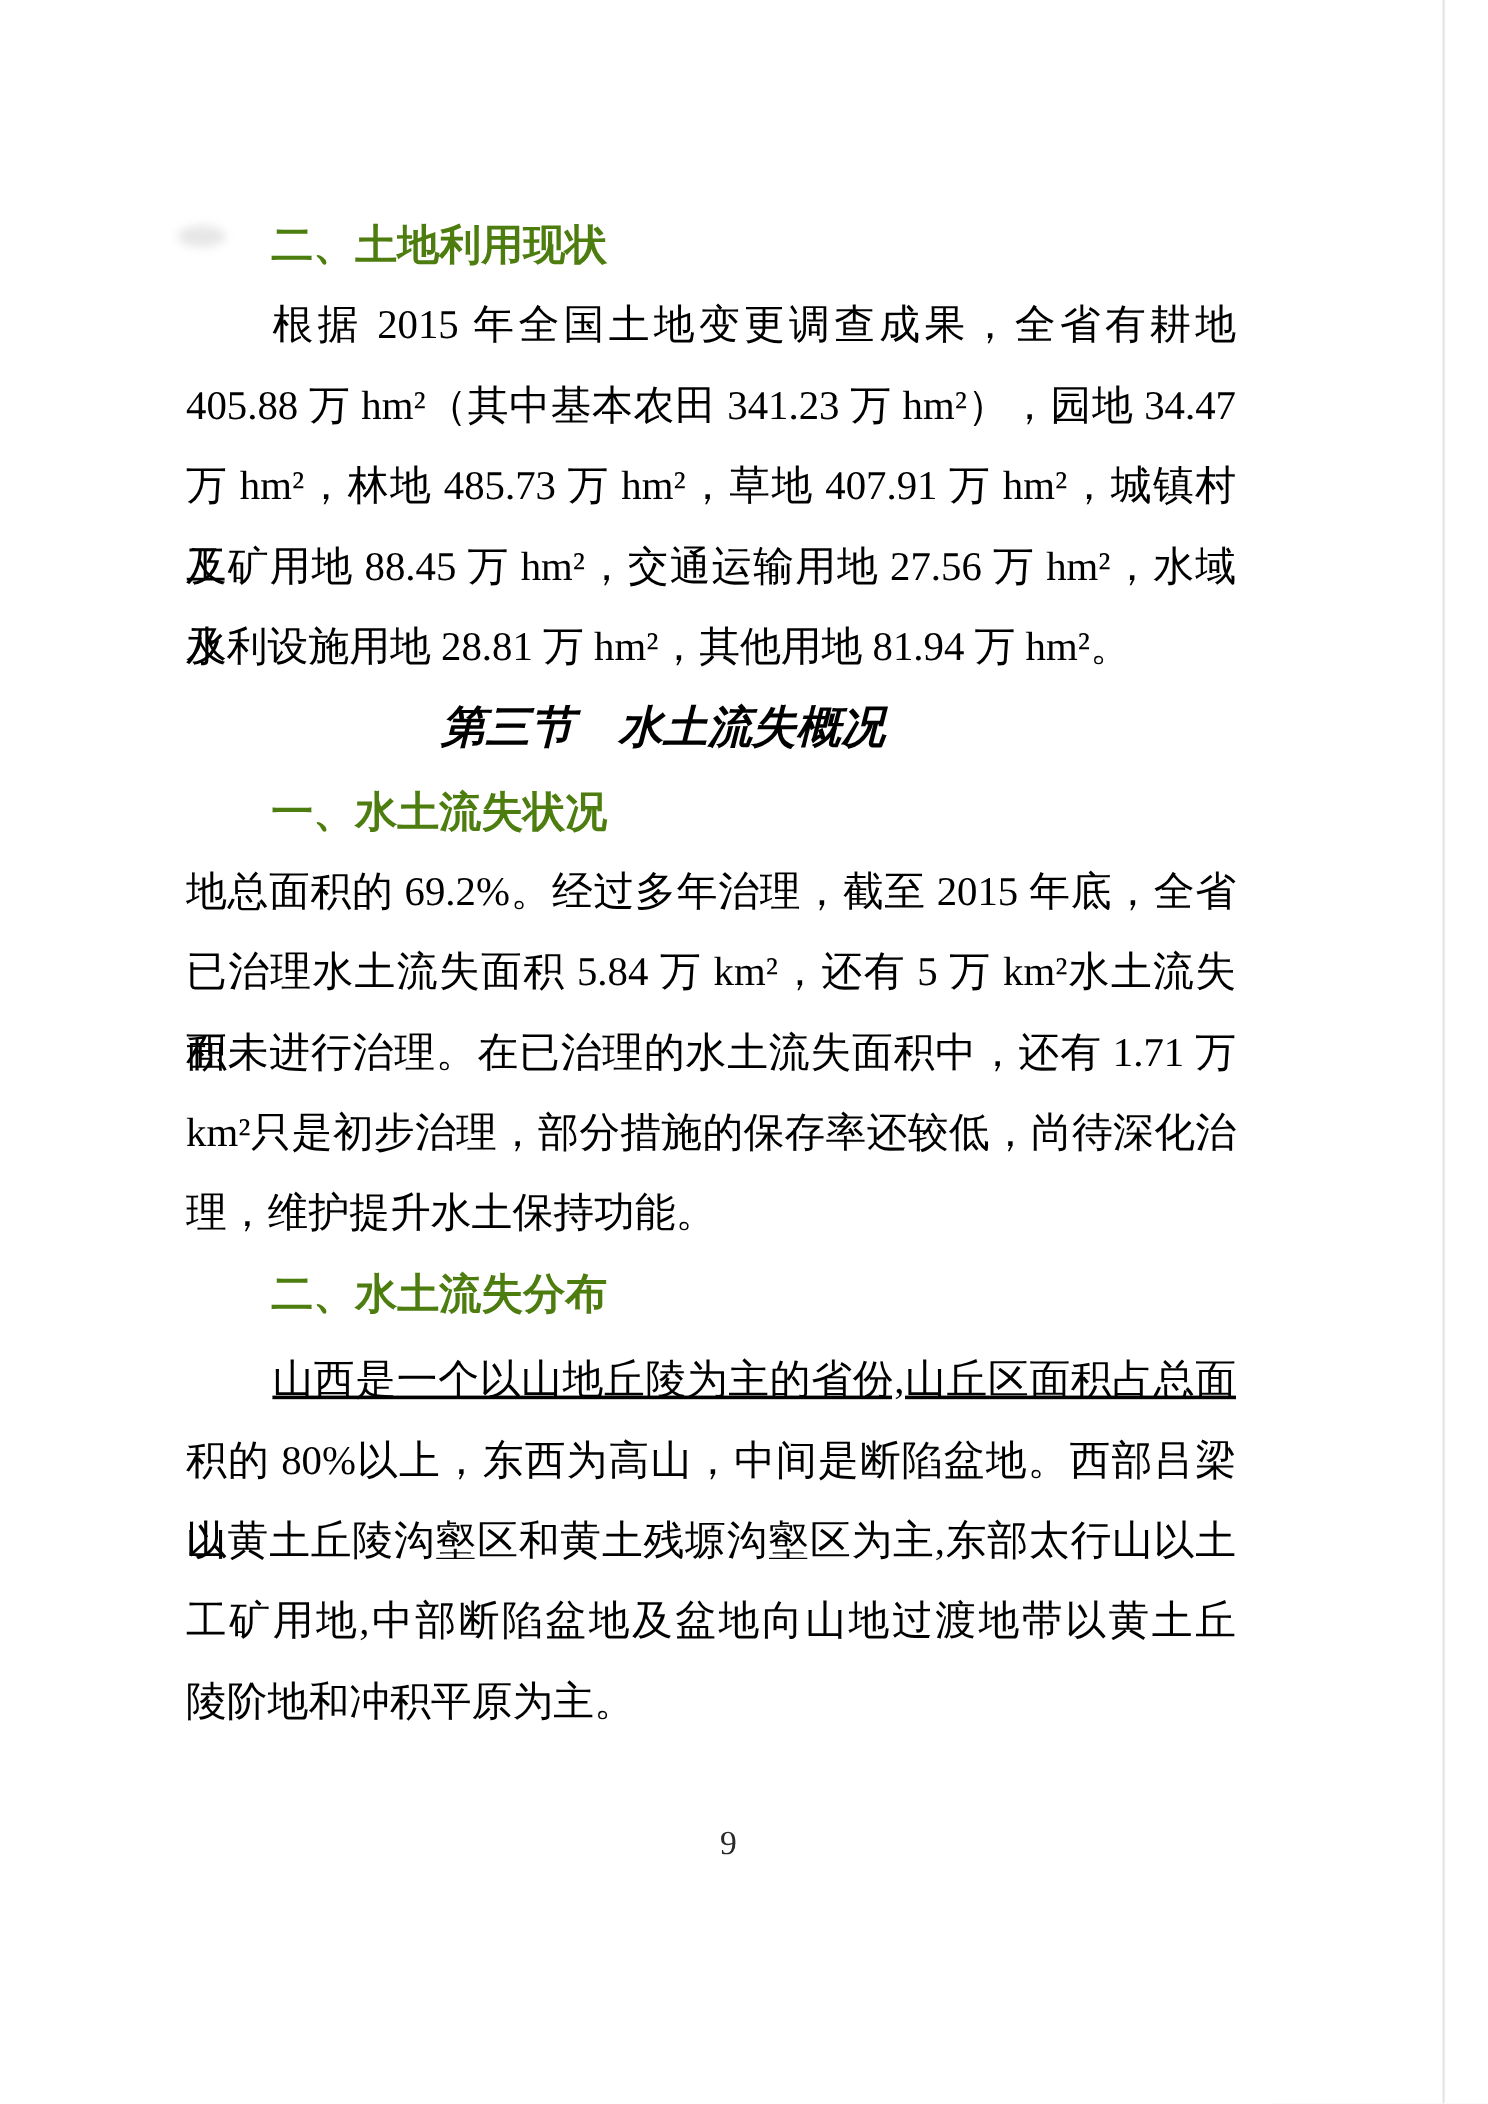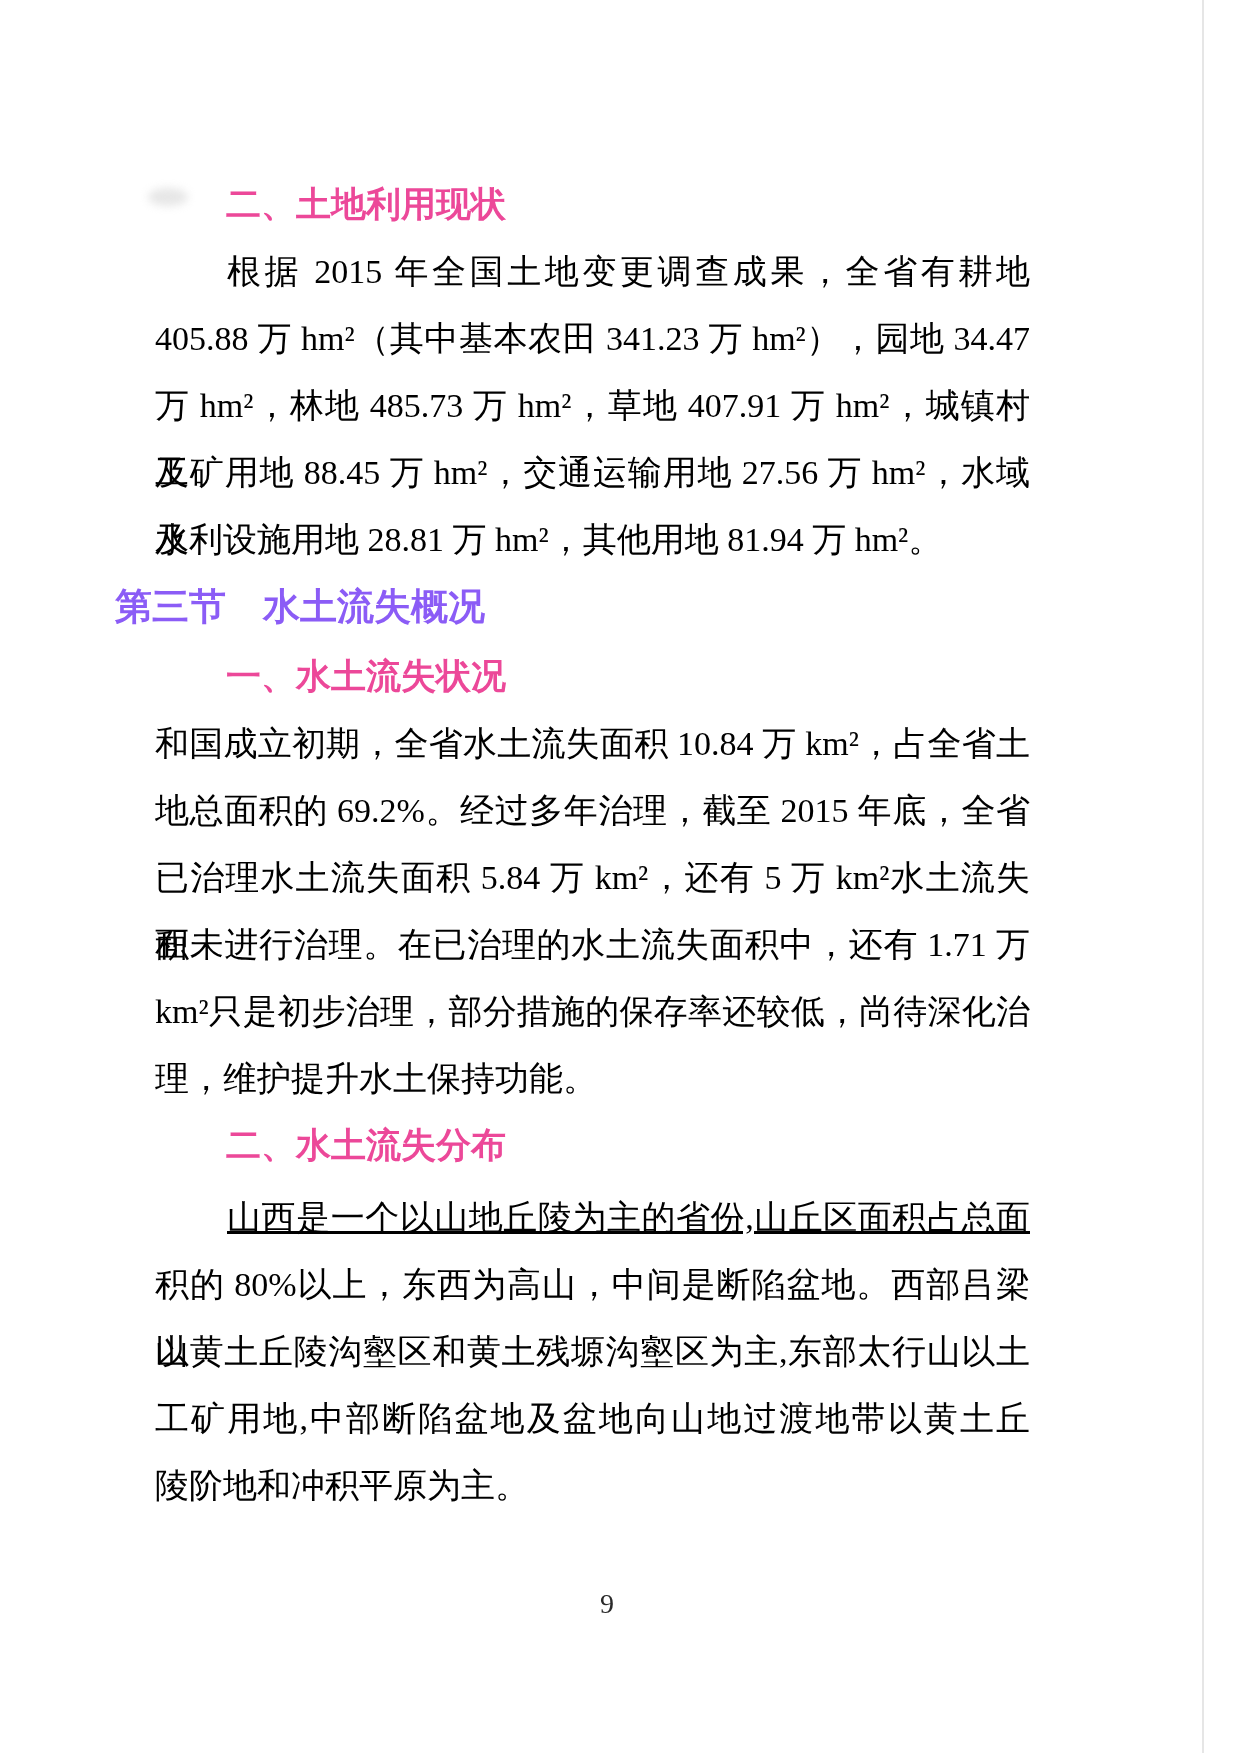--- a/index.html
+++ b/index.html
@@ -50,31 +50,33 @@
     white-space:normal;
     text-align:justify;
     text-align-last:justify;
   }
   .indent{text-indent:72px;}
   .heading{
     height:67px;
     line-height:67px;
     font-size:35px;
     font-weight:bold;
-    color:#ec4899;
+    color:#4d7c0f;
     padding-left:71px;
   }
   .chapter-heading{
     height:67px;
     line-height:67px;
     font-size:37px;
     font-weight:bold;
-    color:#8b5cf6;
+    color:#000000;
+    text-align:center;
     position:relative;
     left:-40px;
+    font-style:italic;
   }
   .sub1{margin-top:3px;}
   .para3-first{margin-top:5px;text-decoration:underline;}
   .page-number{
     margin-top:65px;
     height:40px;
     line-height:40px;
     font-size:28px;
     text-align:center;
     position:relative;
@@ -102,21 +104,20 @@
       <div class="line jline">万 hm²，林地 485.73 万 hm²，草地 407.91 万 hm²，城镇村及</div>
       <div class="line jline">工矿用地 88.45 万 hm²，交通运输用地 27.56 万 hm²，水域及</div>
       <div class="line">水利设施用地 28.81 万 hm²，其他用地 81.94 万 hm²。</div>
     </div>
 
     <div class="chapter-heading">第三节　水土流失概况</div>
 
     <div class="heading sub1">一、水土流失状况</div>
 
     <div>
-      <div class="line jline">和国成立初期，全省水土流失面积 10.84 万 km²，占全省土</div>
       <div class="line jline">地总面积的 69.2%。经过多年治理，截至 2015 年底，全省</div>
       <div class="line jline">已治理水土流失面积 5.84 万 km²，还有 5 万 km²水土流失面</div>
       <div class="line jline">积未进行治理。在已治理的水土流失面积中，还有 1.71 万</div>
       <div class="line jline">km²只是初步治理，部分措施的保存率还较低，尚待深化治</div>
       <div class="line">理，维护提升水土保持功能。</div>
     </div>
 
     <div class="heading">二、水土流失分布</div>
 
     <div>

